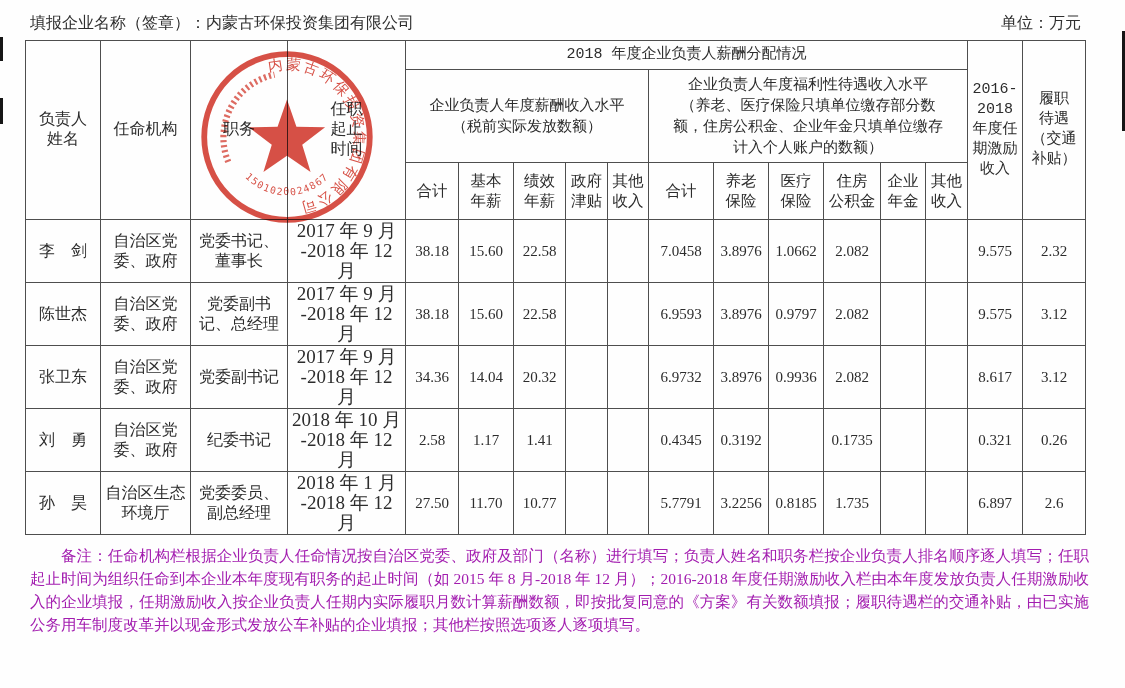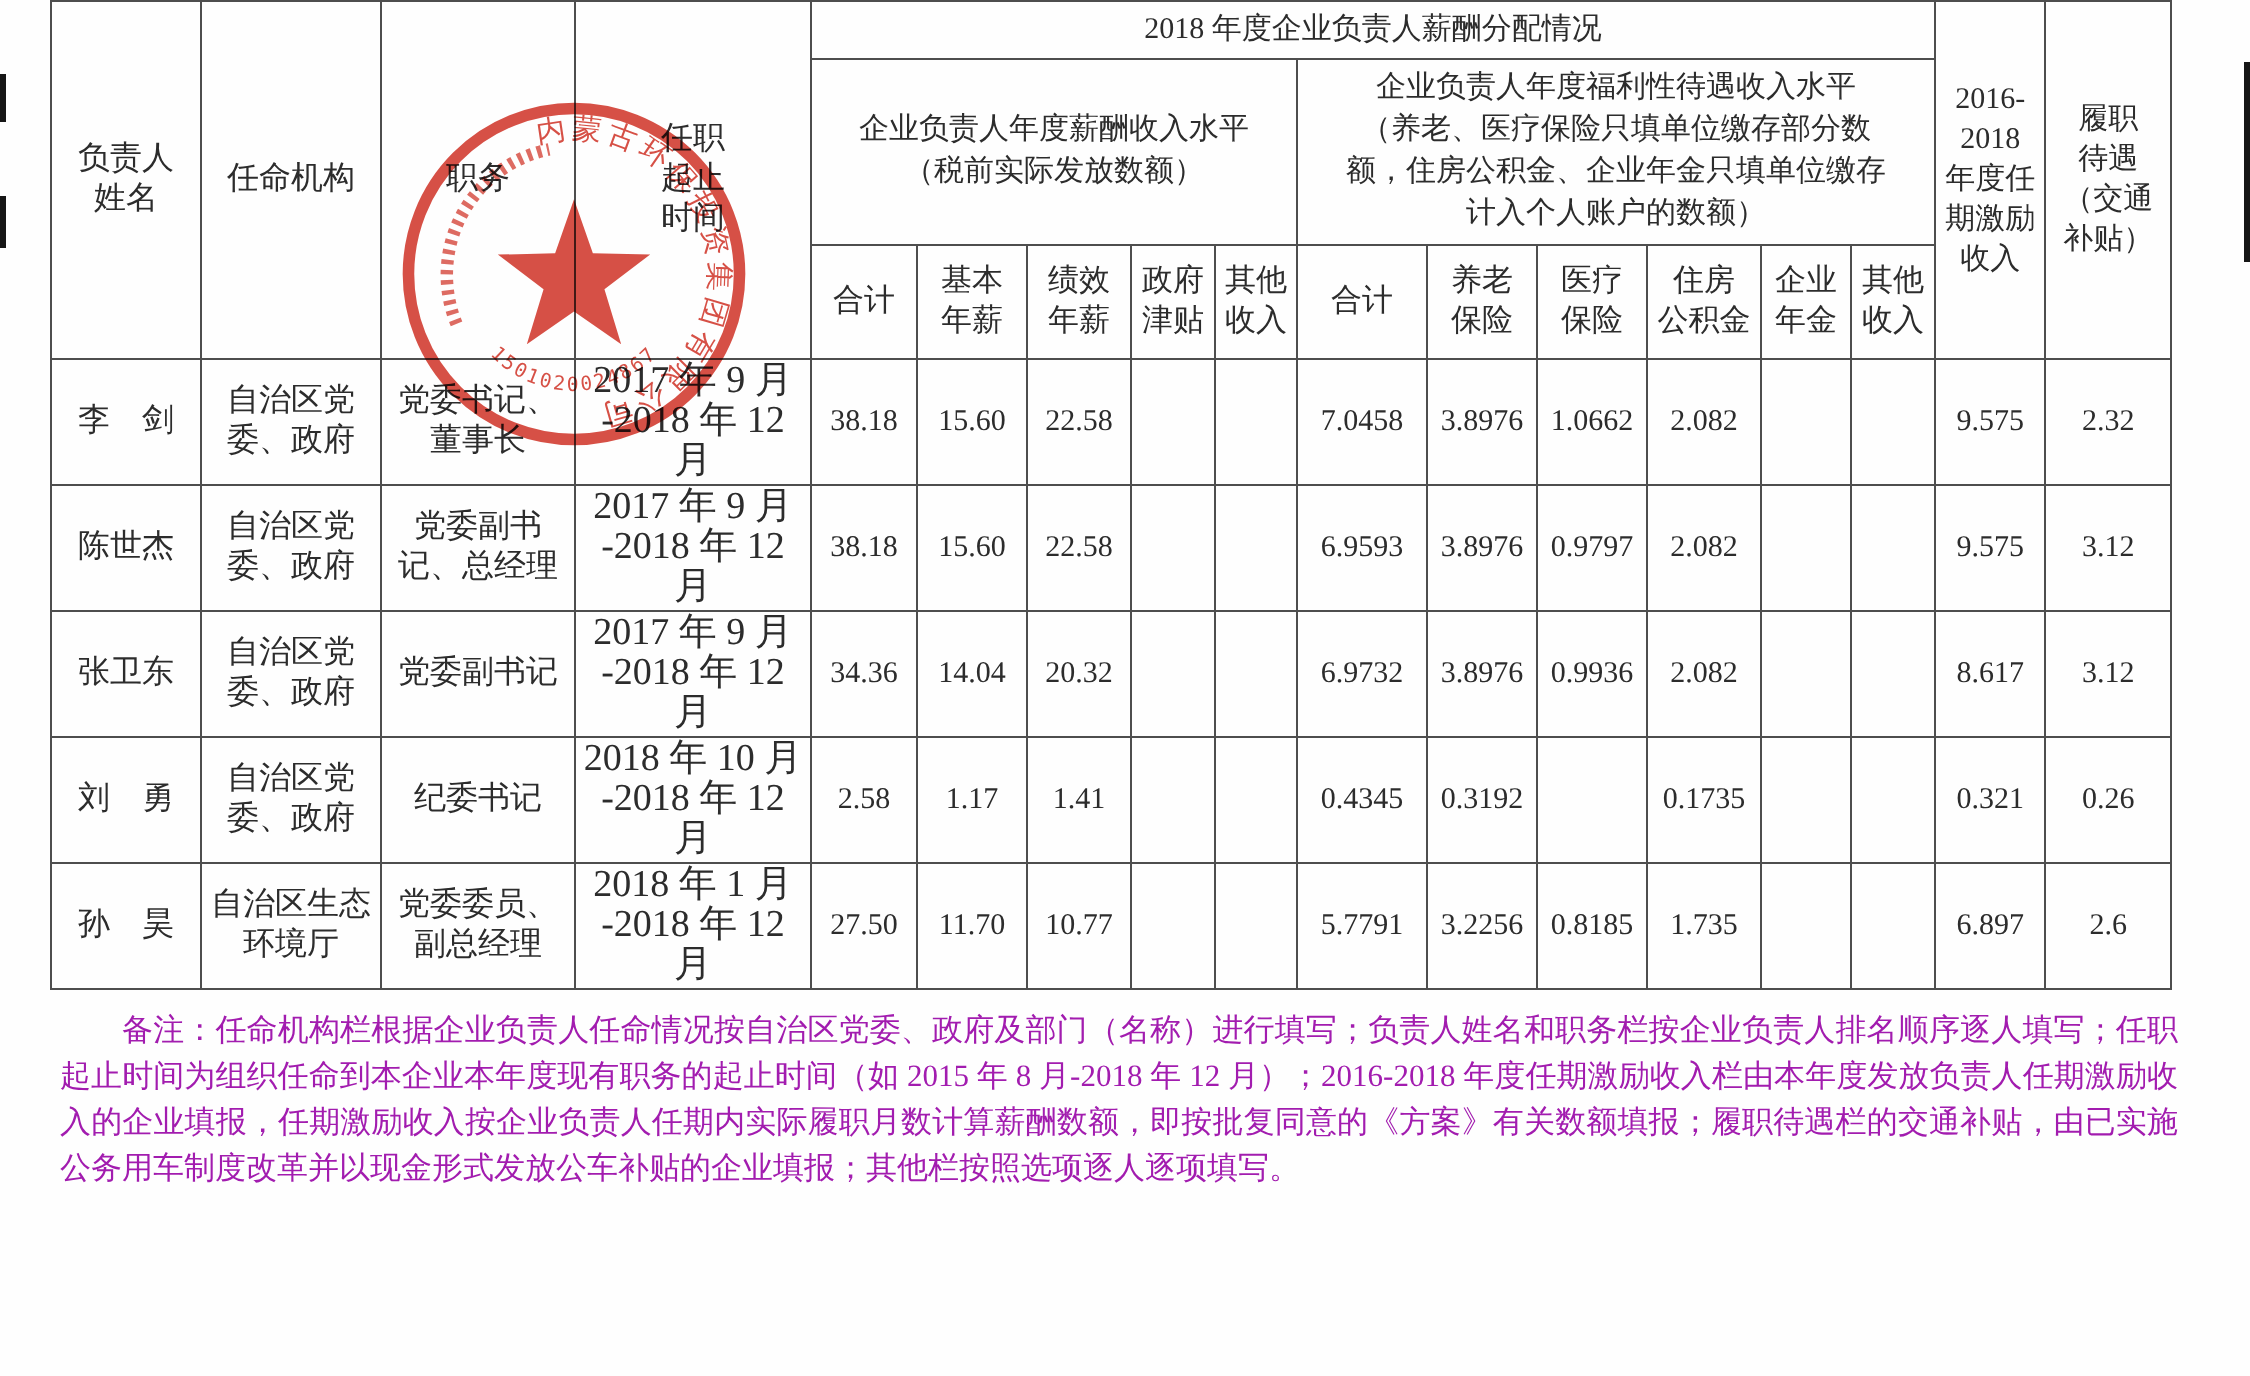--- a/index.html
+++ b/index.html
@@ -19,21 +19,21 @@
   table.salary {
     border-collapse:collapse; table-layout:fixed;
     margin-left:25px; width:1060px;
   }
   .salary th, .salary td {
     border:1px solid #4e4e4e; text-align:center; vertical-align:middle;
     font-weight:normal; font-size:15px; padding:1px 3px;
     white-space:pre-line; line-height:20px; color:#2c2c2c;
     overflow:hidden;
   }
-  .salary thead tr.r1 th { height:26px; }
+  .salary thead tr.r1 th { height:26px;font-family:Liberation Mono, monospace; }
   .salary thead tr.r2 th { height:92px; }
   .salary thead tr.r3 th { height:54px; }
   .salary tbody tr { height:52px; }
   th.h-left { font-size:16px; }
   th.h-wsub { font-size:15px; line-height:21px; padding:0 20px; }
   th.h-ssub { font-size:15.5px; }
   td.f-name, td.f-agency, td.f-position { font-size:16px; }
   td.f-term { font-size:19px; }
   .notes {
     margin:9px 36px 0 30px; font-size:15.5px; line-height:23px;
@@ -51,20 +51,26 @@
 </head>
 <body>
 
 <div class="sheet">
 
   <div class="edge-mark l1"></div>
   <div class="edge-mark l2"></div>
   <div class="edge-mark r1"></div>
 
 
+  <div class="meta-row">
+    <div>
+      <span>填报企业名称（签章）：</span><span>内蒙古环保投资集团有限公司</span>
+    </div>
+    <div>单位：万元</div>
+  </div>
 
   <table class="salary">
     <colgroup>
       <col style="width:75px">
         <col style="width:90px">
         <col style="width:97px">
         <col style="width:118px">
       <col style="width:53px">
         <col style="width:55px">
         <col style="width:52px">

